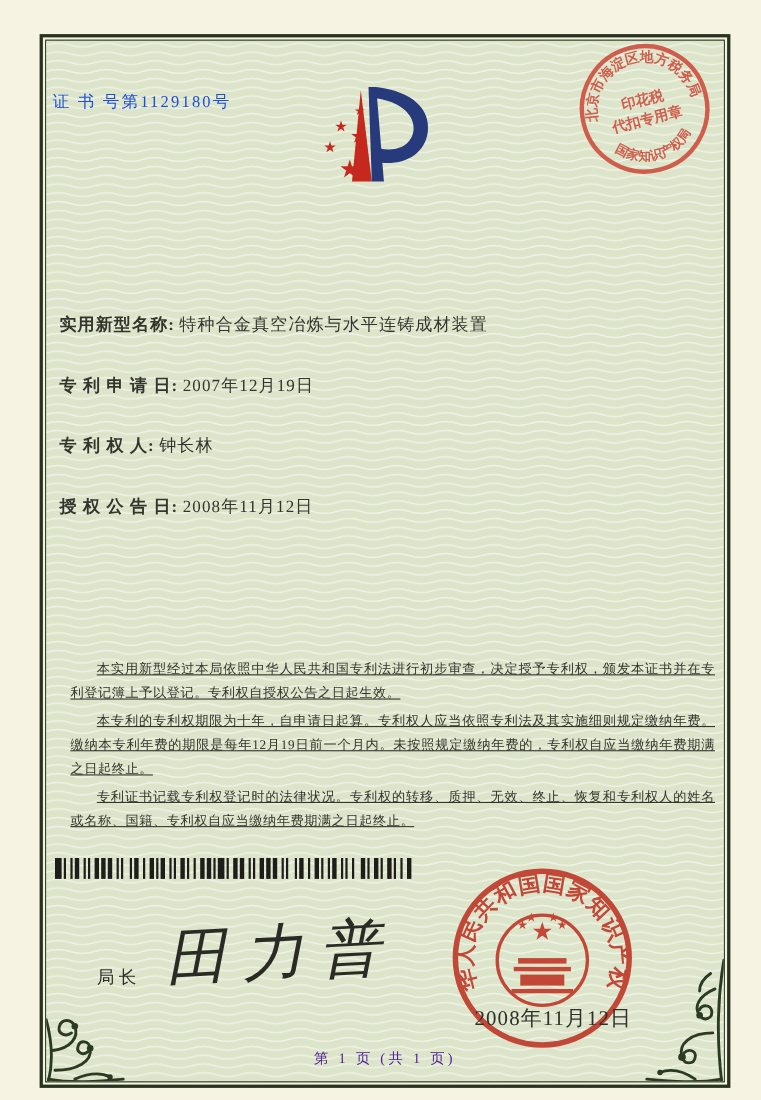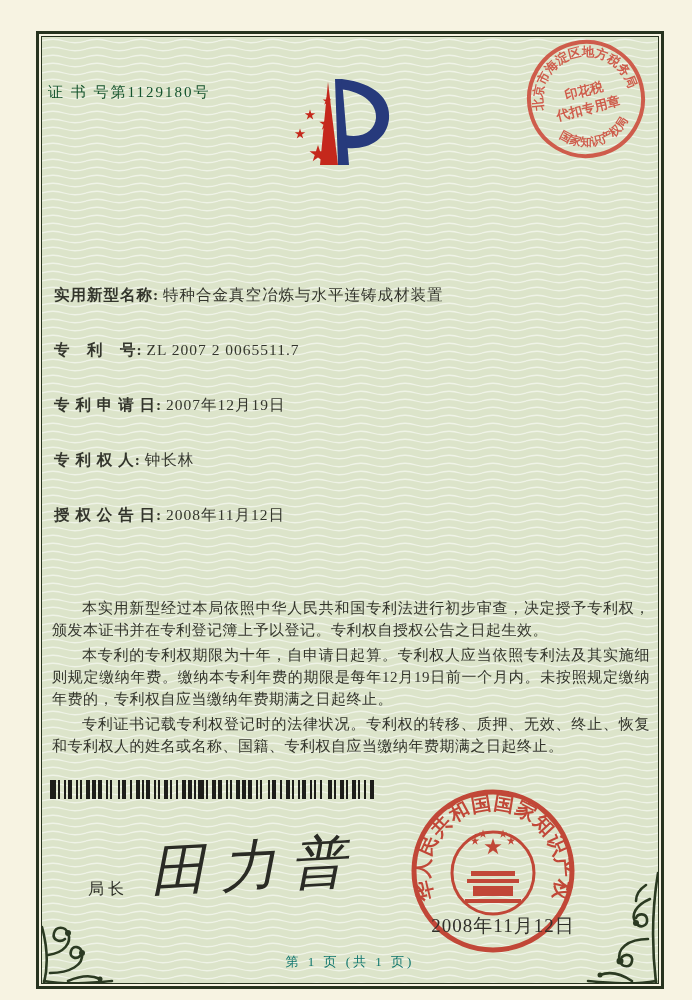--- a/index.html
+++ b/index.html
@@ -17,40 +17,40 @@
   }
   .frame-inner{
     position:absolute;inset:2px;
     border:1px solid #27331f;
     background:#dce4ca;
     overflow:hidden;
   }
   .wave-bg{position:absolute;inset:0;width:100%;height:100%;}
   .cert-no{
     position:absolute;left:6px;top:46px;
-    font-size:15px;color:#14532d;letter-spacing:2px;
+    font-size:15px;color:#1d4ed8;letter-spacing:2px;
   }
   .logo{position:absolute;left:238px;top:40px;width:120px;height:100px;}
   .tax-stamp{
     position:absolute;left:482px;top:0px;width:124px;height:124px;
     transform:rotate(-14deg);opacity:.88;
   }
   .title{
     position:absolute;left:0;right:0;top:152px;margin:0;
     text-align:center;font-size:43px;font-weight:bold;color:#20201c;
     letter-spacing:7px;
   }
   .fields{position:absolute;left:12px;top:248px;right:10px;}
   .field-row{height:55px;font-size:15.5px;color:#33352c;}
   .flabel{font-weight:bold;letter-spacing:1px;}
   .fvalue{letter-spacing:1px;}
   .paras{position:absolute;left:6px;right:8px;top:560px;color:#33352c;}
   .paras p{
-    margin:0 0 3px 4px;font-size:15px;line-height:22px;
-    text-indent:2em;letter-spacing:.5px;text-align:justify;
+    margin:0 0 3px 16px;font-size:12px;line-height:22px;
+    text-indent:2em;letter-spacing:.5px;text-align:justify;text-decoration:underline;
   }
   .barcode{
     position:absolute;left:8px;top:743px;width:336px;height:19px;
     display:flex;overflow:hidden;
   }
   .barcode span{flex:0 0 auto;height:100%;}
   .barcode .bar{background:#1d1d1a;}
   .sig-row{position:absolute;left:46px;top:800px;width:300px;height:110px;}
   .sig-title{
     position:absolute;left:0;top:42px;font-size:16px;color:#2c2e26;letter-spacing:4px;
@@ -60,21 +60,21 @@
     font-style:italic;letter-spacing:14px;transform:rotate(-3deg);
     font-family:"DejaVu Serif","Liberation Serif",serif;
   }
   .big-seal{position:absolute;left:365px;top:748px;width:172px;height:172px;opacity:.92;}
   .seal-date{
     position:absolute;left:375px;top:876px;width:172px;text-align:center;
     font-size:19px;color:#2f2f2a;letter-spacing:1px;
   }
   .footer{
     position:absolute;left:0;right:0;top:916px;text-align:center;
-    font-size:13px;color:#0f766e;letter-spacing:3px;
+    font-size:13px;color:#4c1d95;letter-spacing:3px;
   }
   .corner{position:absolute;}
   .corner-left{left:-4px;bottom:-4px;width:78px;height:72px;}
   .corner-right{right:-4px;bottom:-4px;width:78px;height:118px;}
 </style>
 </head>
 <body>
 
 <div class="page">
   <div class="frame">
@@ -124,24 +124,20 @@
         </text>
         <text x="62" y="58" text-anchor="middle" font-size="13" fill="#cd4a3a" font-weight="bold">印花税</text>
         <text x="62" y="76" text-anchor="middle" font-size="13" fill="#cd4a3a" font-weight="bold">代扣专用章</text>
       </svg>
 
 
       <div class="fields">
         <div class="field-row">
           <span class="flabel">实用新型名称:</span>
           <span class="fvalue">特种合金真空冶炼与水平连铸成材装置</span>
-        </div>
-        <div class="field-row">
-          <span class="flabel">专　利　号:</span>
-          <span class="fvalue">ZL 2007 2 0065511.7</span>
         </div>
         <div class="field-row">
           <span class="flabel">专 利 申 请 日:</span>
           <span class="fvalue">2007年12月19日</span>
         </div>
         <div class="field-row">
           <span class="flabel">专 利 权 人:</span>
           <span class="fvalue">钟长林</span>
         </div>
         <div class="field-row">

